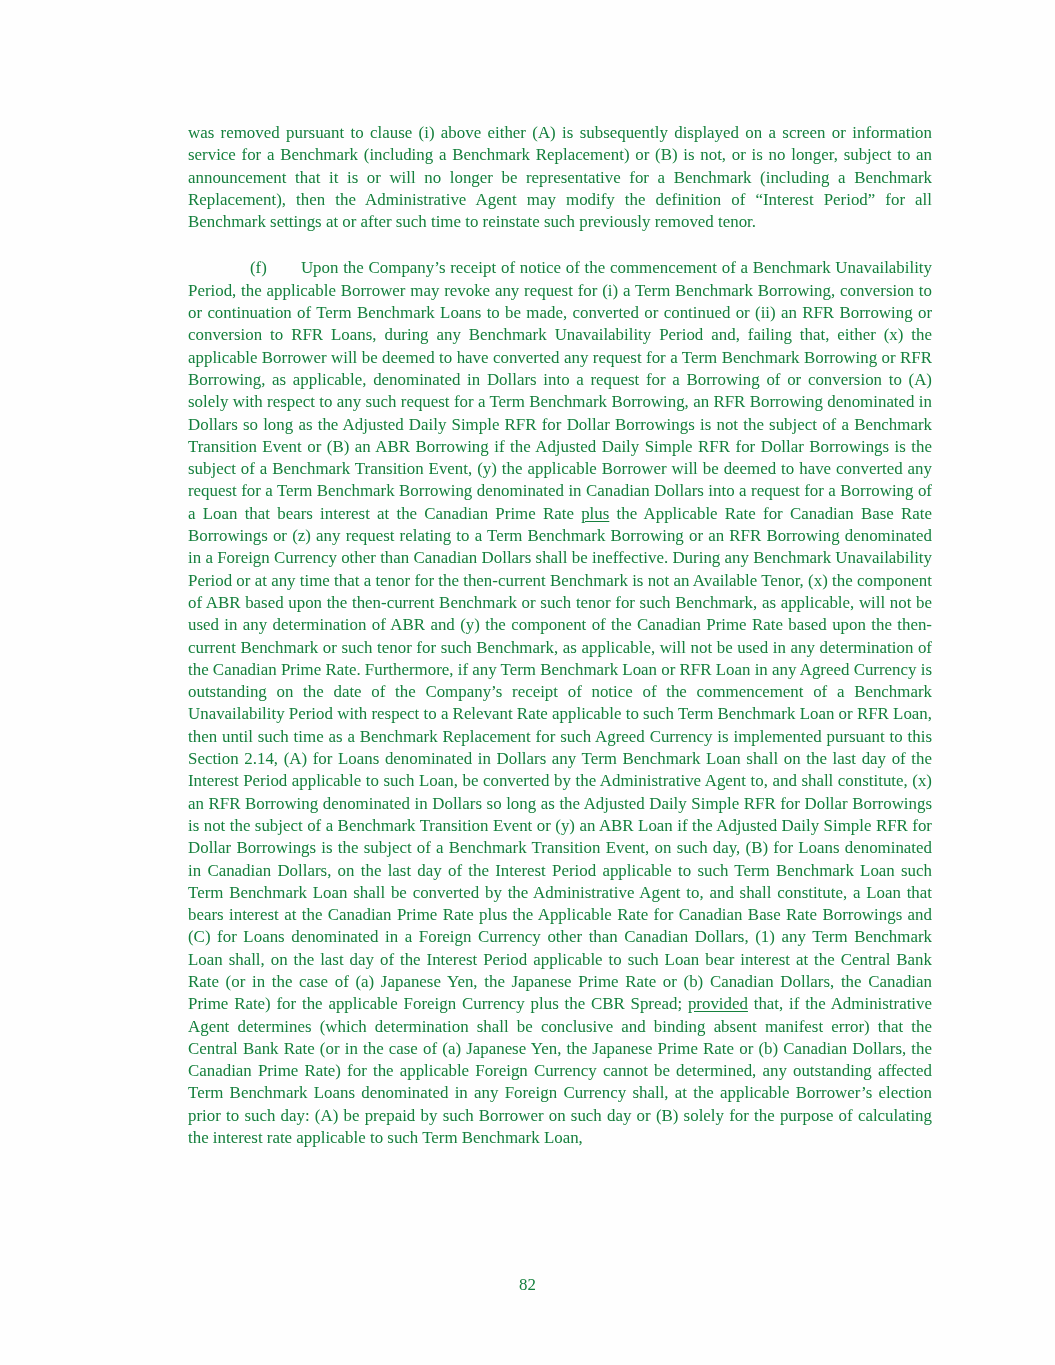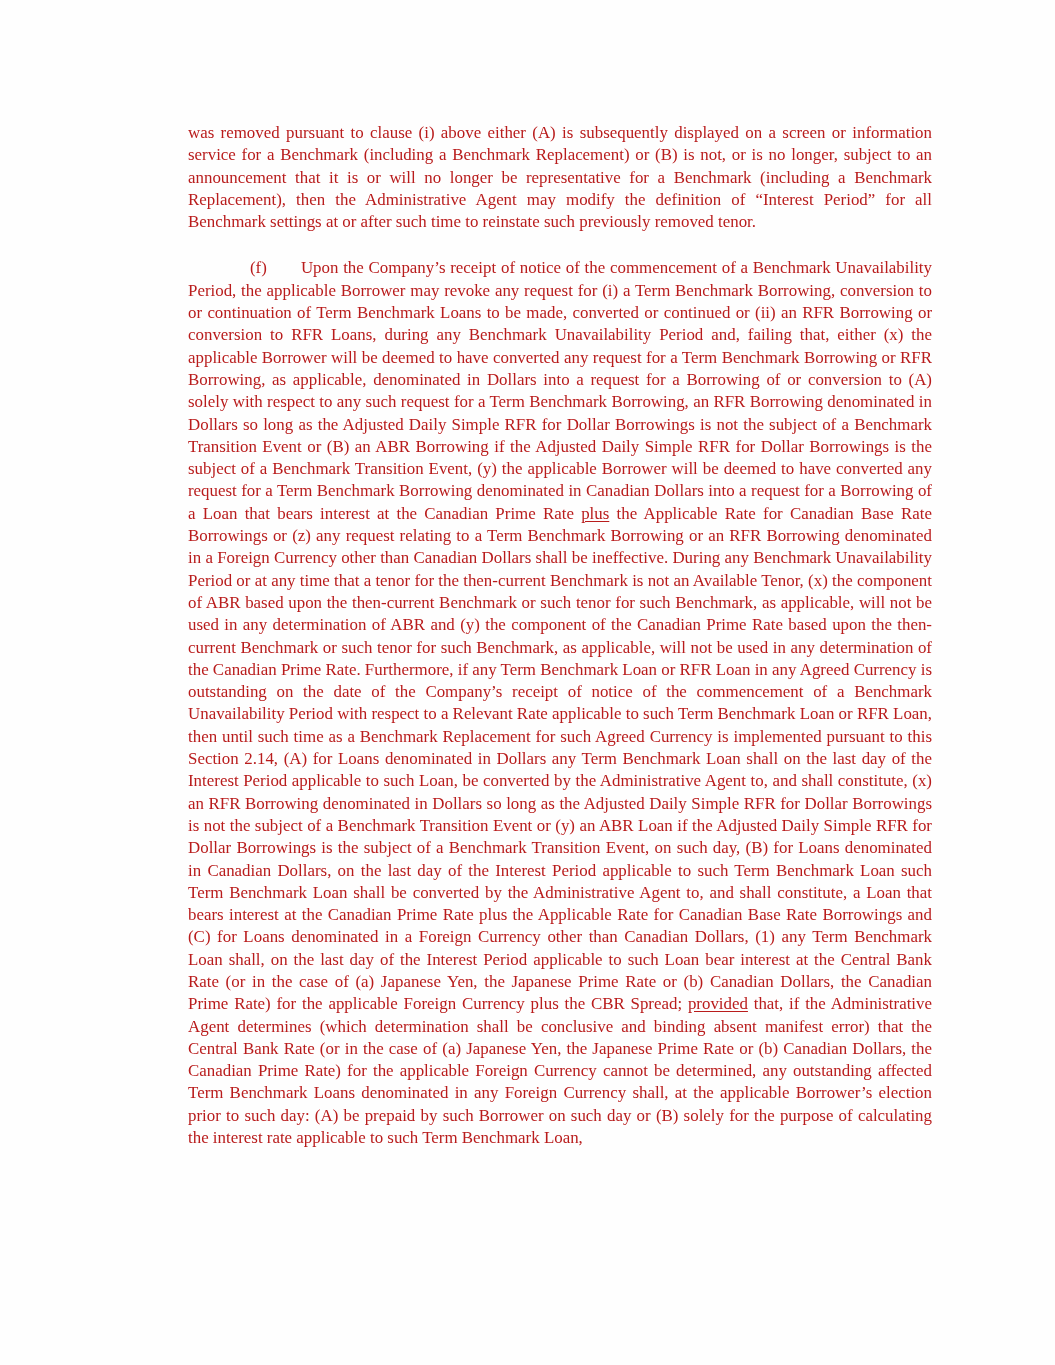--- a/index.html
+++ b/index.html
@@ -6,21 +6,21 @@
     margin: 0;
     padding: 0;
     background: #e8e8e8;
   }
   .sheet {
     position: relative;
     width: 1055px;
     height: 1365px;
     background: #fefefe;
     font-family: "Liberation Serif", "DejaVu Serif", serif;
-    color: #b91c1c;
+    color: #15803d;
     overflow: hidden;
   }
   .text-block {
     position: absolute;
     left: 188px;
     top: 122px;
     width: 744px;
   }
   .para {
     margin: 0;
@@ -57,14 +57,15 @@
 <div class="sheet">
 
   <div class="text-block">
 
     <p class="para">was removed pursuant to clause (i) above either (A) is subsequently displayed on a screen or information service for a Benchmark (including a Benchmark Replacement) or (B) is not, or is no longer, subject to an announcement that it is or will no longer be representative for a Benchmark (including a Benchmark Replacement), then the Administrative Agent may modify the definition of “Interest Period” for all Benchmark settings at or after such time to reinstate such previously removed tenor.</p>
 
     <p class="para para-f"><span>(f)</span><span class="tab-spacer"></span><span>Upon the Company’s receipt of notice of the commencement of a Benchmark Unavailability Period, the applicable Borrower may revoke any request for (i) a Term Benchmark Borrowing, conversion to or continuation of Term Benchmark Loans to be made, converted or continued or (ii) an RFR Borrowing or conversion to RFR Loans, during any Benchmark Unavailability Period and, failing that, either (x) the applicable Borrower will be deemed to have converted any request for a Term Benchmark Borrowing or RFR Borrowing, as applicable, denominated in Dollars into a request for a Borrowing of or conversion to (A) solely with respect to any such request for a Term Benchmark Borrowing, an RFR Borrowing denominated in Dollars so long as the Adjusted Daily Simple RFR for Dollar Borrowings is not the subject of a Benchmark Transition Event or (B) an ABR Borrowing if the Adjusted Daily Simple RFR for Dollar Borrowings is the subject of a Benchmark Transition Event, (y) the applicable Borrower will be deemed to have converted any request for a Term Benchmark Borrowing denominated in Canadian Dollars into a request for a Borrowing of a Loan that bears interest at the Canadian Prime Rate </span><span class="u">plus</span><span> the Applicable Rate for Canadian Base Rate Borrowings or (z) any request relating to a Term Benchmark Borrowing or an RFR Borrowing denominated in a Foreign Currency other than Canadian Dollars shall be ineffective.  During any Benchmark Unavailability Period or at any time that a tenor for the then-current Benchmark is not an Available Tenor, (x) the component of ABR based upon the then-current Benchmark or such tenor for such Benchmark, as applicable, will not be used in any determination of ABR and (y) the component of the Canadian Prime Rate based upon the then-current Benchmark or such tenor for such Benchmark, as applicable, will not be used in any determination of the Canadian Prime Rate.  Furthermore, if any Term Benchmark Loan or RFR Loan in any Agreed Currency is outstanding on the date of the Company’s receipt of notice of the commencement of a Benchmark Unavailability Period with respect to a Relevant Rate applicable to such Term Benchmark Loan or RFR Loan, then until such time as a Benchmark Replacement for such Agreed Currency is implemented pursuant to this Section 2.14, (A) for Loans denominated in Dollars any Term Benchmark Loan shall on the last day of the Interest Period applicable to such Loan, be converted by the Administrative Agent to, and shall constitute, (x) an RFR Borrowing denominated in Dollars so long as the Adjusted Daily Simple RFR for Dollar Borrowings is not the subject of a Benchmark Transition Event or (y) an ABR Loan if the Adjusted Daily Simple RFR for Dollar Borrowings is the subject of a Benchmark Transition Event, on such day, (B) for Loans denominated in Canadian Dollars, on the last day of the Interest Period applicable to such Term Benchmark Loan such Term Benchmark Loan shall be converted by the Administrative Agent to, and shall constitute, a Loan that bears interest at the Canadian Prime Rate plus the Applicable Rate for Canadian Base Rate Borrowings and (C) for Loans denominated in a Foreign Currency other than Canadian Dollars, (1) any Term Benchmark Loan shall, on the last day of the Interest Period applicable to such Loan bear interest at the Central Bank Rate (or in the case of (a) Japanese Yen, the Japanese Prime Rate or (b) Canadian Dollars, the Canadian Prime Rate) for the applicable Foreign Currency plus the CBR Spread; </span><span class="u">provided</span><span> that, if the Administrative Agent determines (which determination shall be conclusive and binding absent manifest error) that the Central Bank Rate (or in the case of (a) Japanese Yen, the Japanese Prime Rate or (b) Canadian Dollars, the Canadian Prime Rate) for the applicable Foreign Currency cannot be determined, any outstanding affected Term Benchmark Loans denominated in any Foreign Currency shall, at the applicable Borrower’s election prior to such day: (A) be prepaid by such Borrower on such day or (B) solely for the purpose of calculating the interest rate applicable to such Term Benchmark Loan,</span></p>
 
   </div>
 
+  <div class="page-footer">82</div>
 
 </div>
 
 </body></html>

